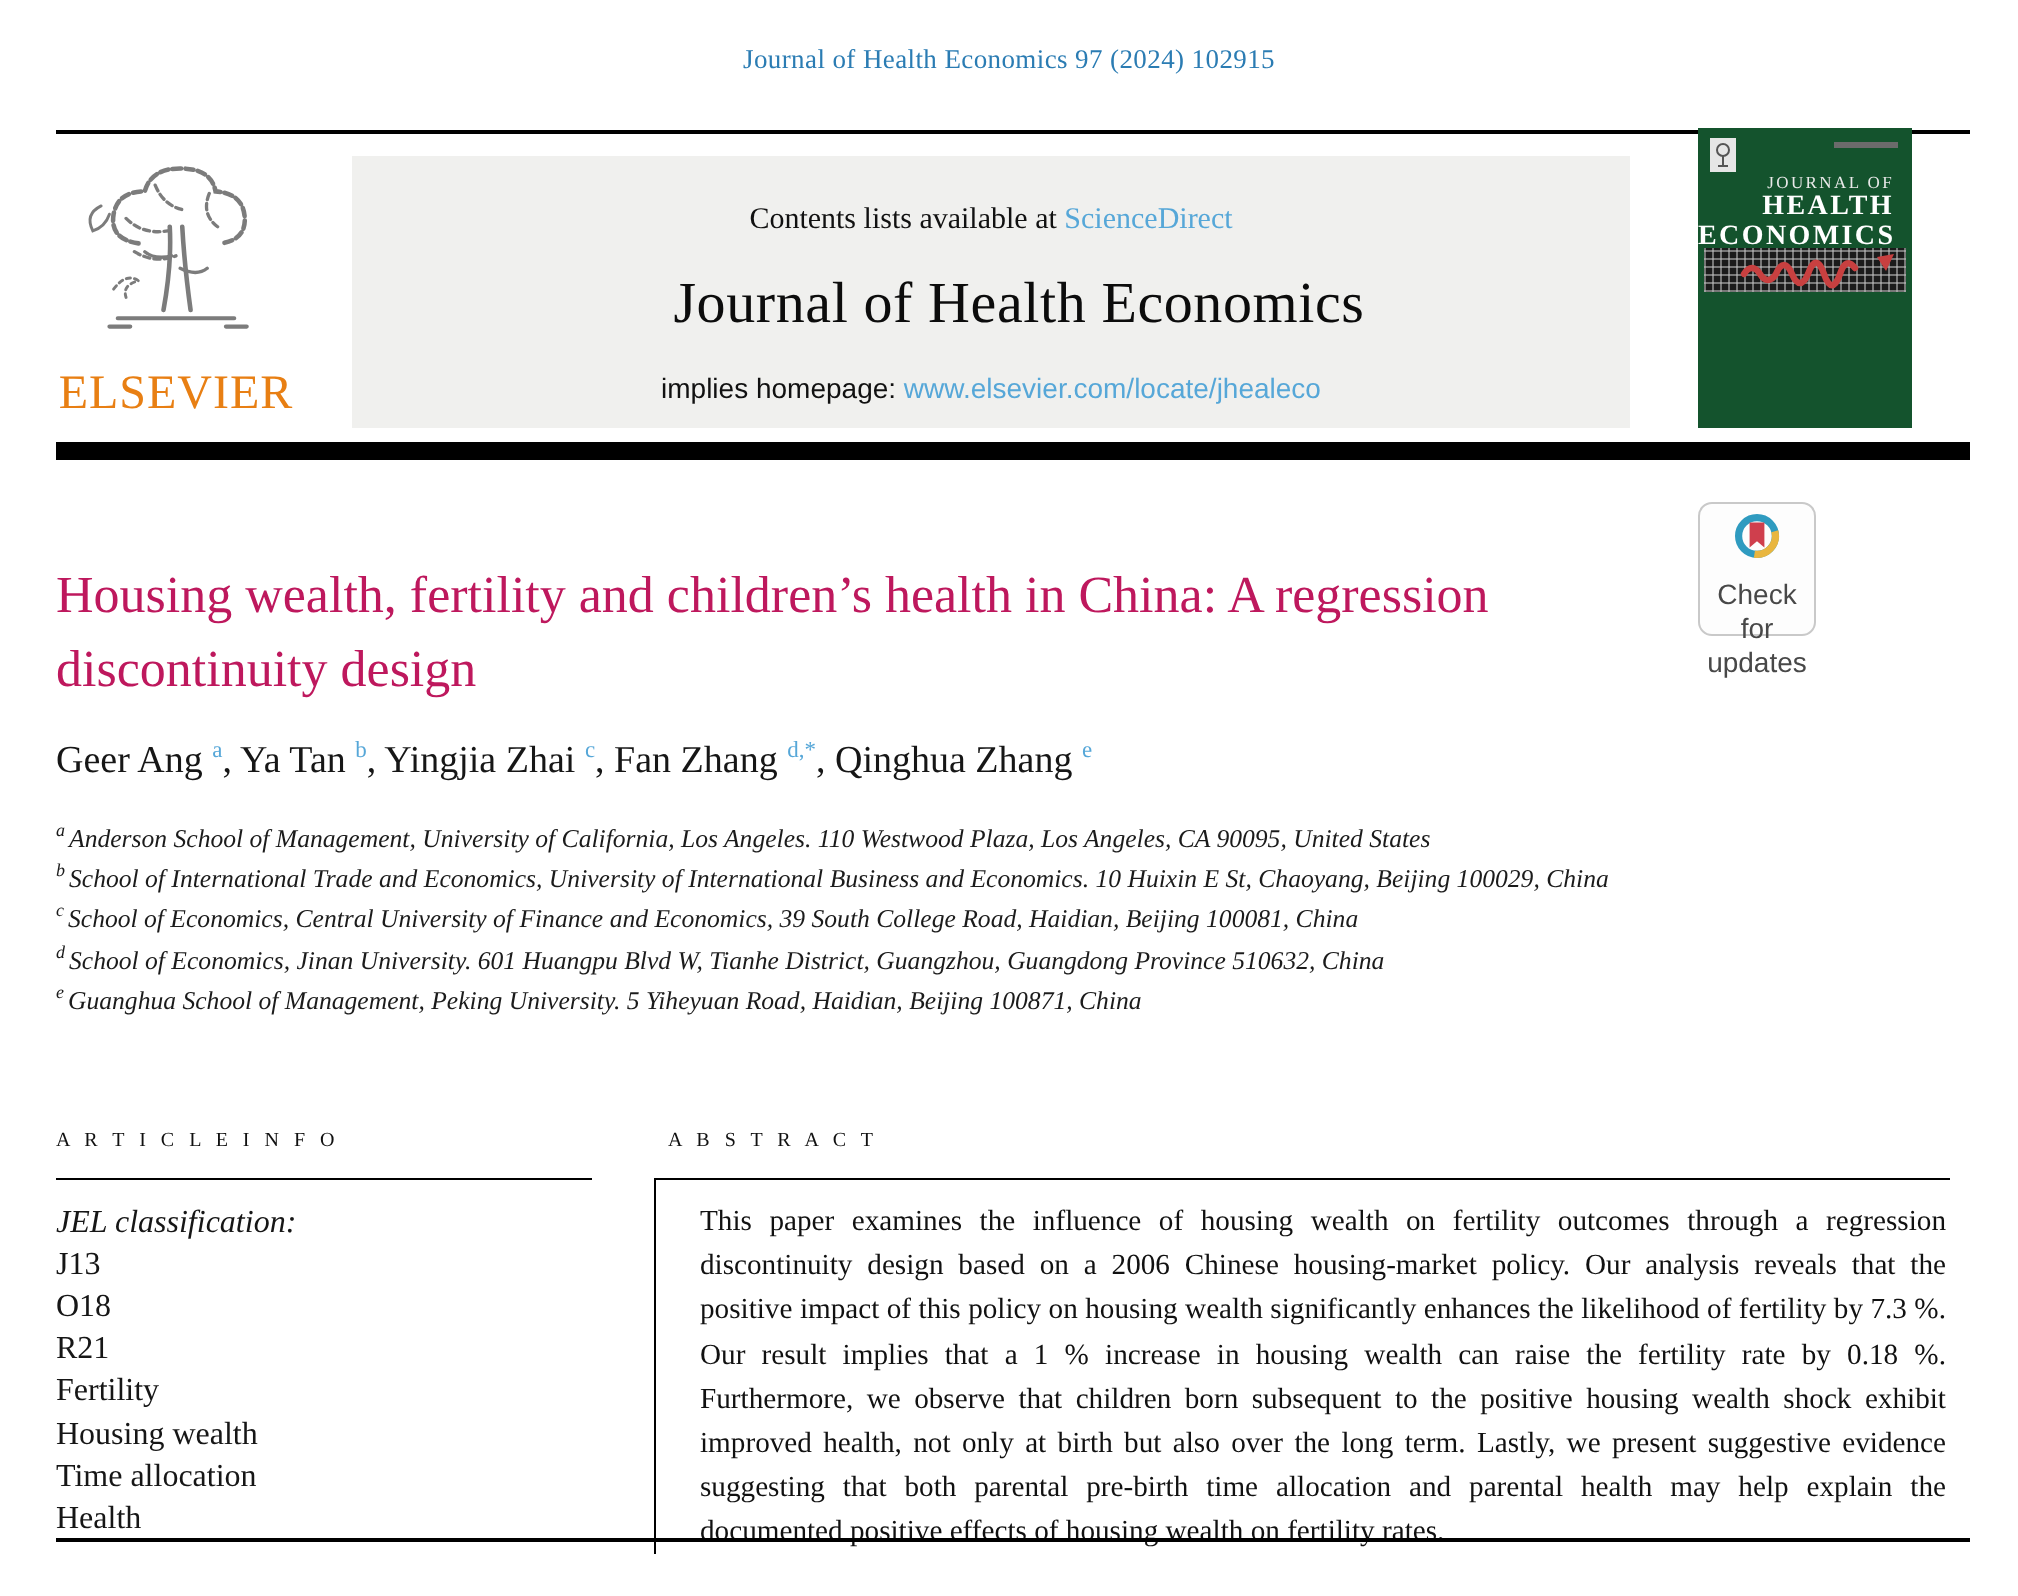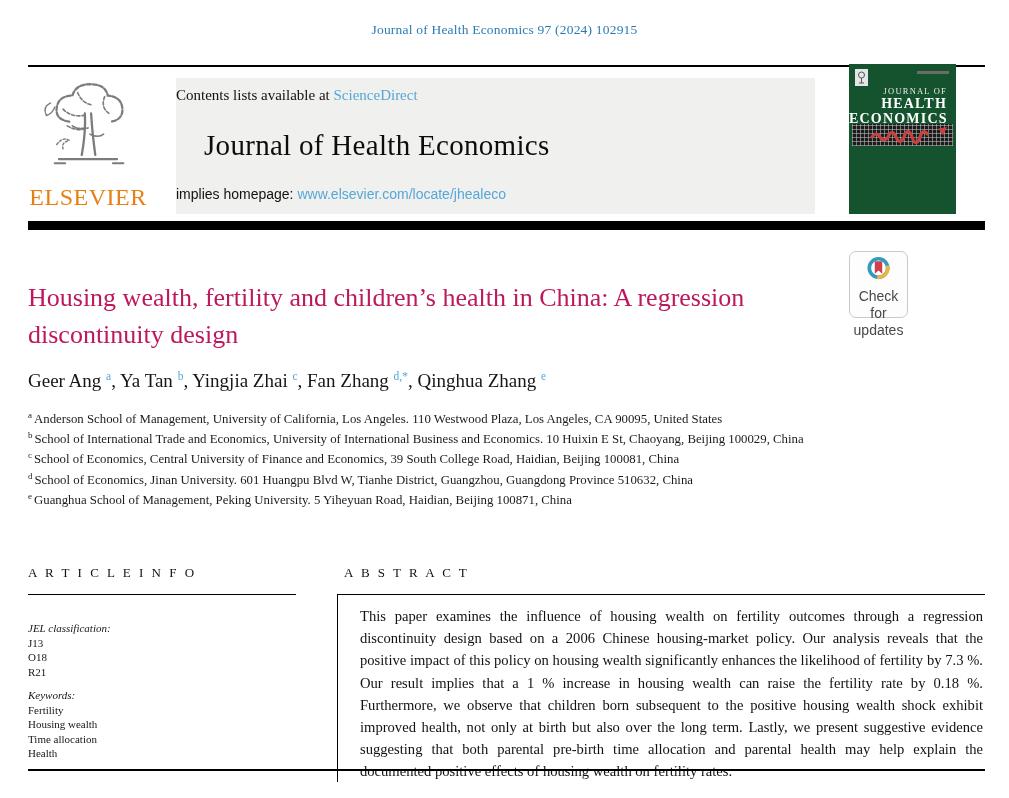--- a/index.html
+++ b/index.html
@@ -23,21 +23,21 @@
   .elsevier svg { display:block; margin:0 auto; }
   .elsevier-word {
     font-size:24px; color:#e87f13; letter-spacing:.5px; margin-top:2px;
     font-family:"Liberation Serif", serif;
   }
 
   
   .banner {
     position:absolute; left:176px; top:78px; width:639px; height:136px;
     background:#f0f0ee; display:flex; flex-direction:column;
-    justify-content:space-between; padding:9px 0 12px;
+    justify-content:space-between; align-items:center; padding:24px 0 12px;
   }
   .contents-line { font-size:15px; color:#111; }
   .link { color:#56a7d8; cursor:pointer; }
   .banner-title { font-size:29px; color:#0c0c0c; letter-spacing:.3px;margin-left:28px; }
   .homepage-line { font-family:"Liberation Sans", sans-serif; font-size:14px; color:#111; }
 
   
   .cover {
     position:absolute; left:849px; top:64px; width:107px; height:150px;
     background:#14532d; overflow:hidden;
@@ -68,33 +68,33 @@
   
   .article-title {
     position:absolute; left:28px; top:280px; width:755px;
     font-size:26px; line-height:1.42; color:#be185d; font-weight:normal;
   }
   .authors { position:absolute; left:28px; top:370px; width:820px; font-size:19px; }
   .author:not(:last-child)::after { content:", "; }
   .authors sup { color:#56a7d8; font-size:11.5px; }
   .affiliations {
     position:absolute; left:28px; top:409px; width:955px;
-    font-size:12.8px; line-height:1.4; color:#1b1b1b;
+    font-style:italic; font-size:12.8px; line-height:1.4; color:#1b1b1b;
   }
   .affiliations sup { font-size:9px; margin-right:2px; }
 
   
-  .col-heading { font-size:13px; letter-spacing:2.5px; color:#111; }
+  .col-heading { font-size:10px; letter-spacing:2.5px; color:#111; }
   .info-col { position:absolute; left:28px; top:565px; width:268px; }
   .info-rule { border-bottom:1.5px solid #000; margin-top:13px; }
-  .info-body { margin-top:26px; font-size:11px; line-height:1.32; }
+  .info-body { margin-top:11px; font-size:16px; line-height:1.32; }
   .info-label { font-style:italic; }
   .kw-label { margin-top:9px; }
 
-  .abs-col { position:absolute; left:337px; top:565px; width:648px; }
+  .abs-col { position:absolute; left:327px; top:565px; width:648px; }
   .abs-col .col-heading { padding-left:7px; }
   .abstract-block {
     margin-top:13px; border-top:1.5px solid #000; border-left:1px solid #000;
     padding:10px 2px 0 22px; min-height:158px;
   }
   .abstract-text { font-size:14.6px; line-height:1.52; text-align:justify; color:#111; }
 </style>
 </head>
 <body>
 
@@ -187,21 +187,20 @@
   </div>
 
   <div class="info-col">
     <div class="col-heading">A R T I C L E  I N F O</div>
     <div class="info-rule"></div>
     <div class="info-body">
       <div class="info-label">JEL classification:</div>
       <div>J13</div>
       <div>O18</div>
       <div>R21</div>
-      <div class="info-label kw-label">Keywords:</div>
       <div>Fertility</div>
       <div>Housing wealth</div>
       <div>Time allocation</div>
       <div>Health</div>
     </div>
   </div>
 
   <div class="abs-col">
     <div class="col-heading">A B S T R A C T</div>
     <div class="abstract-block">

